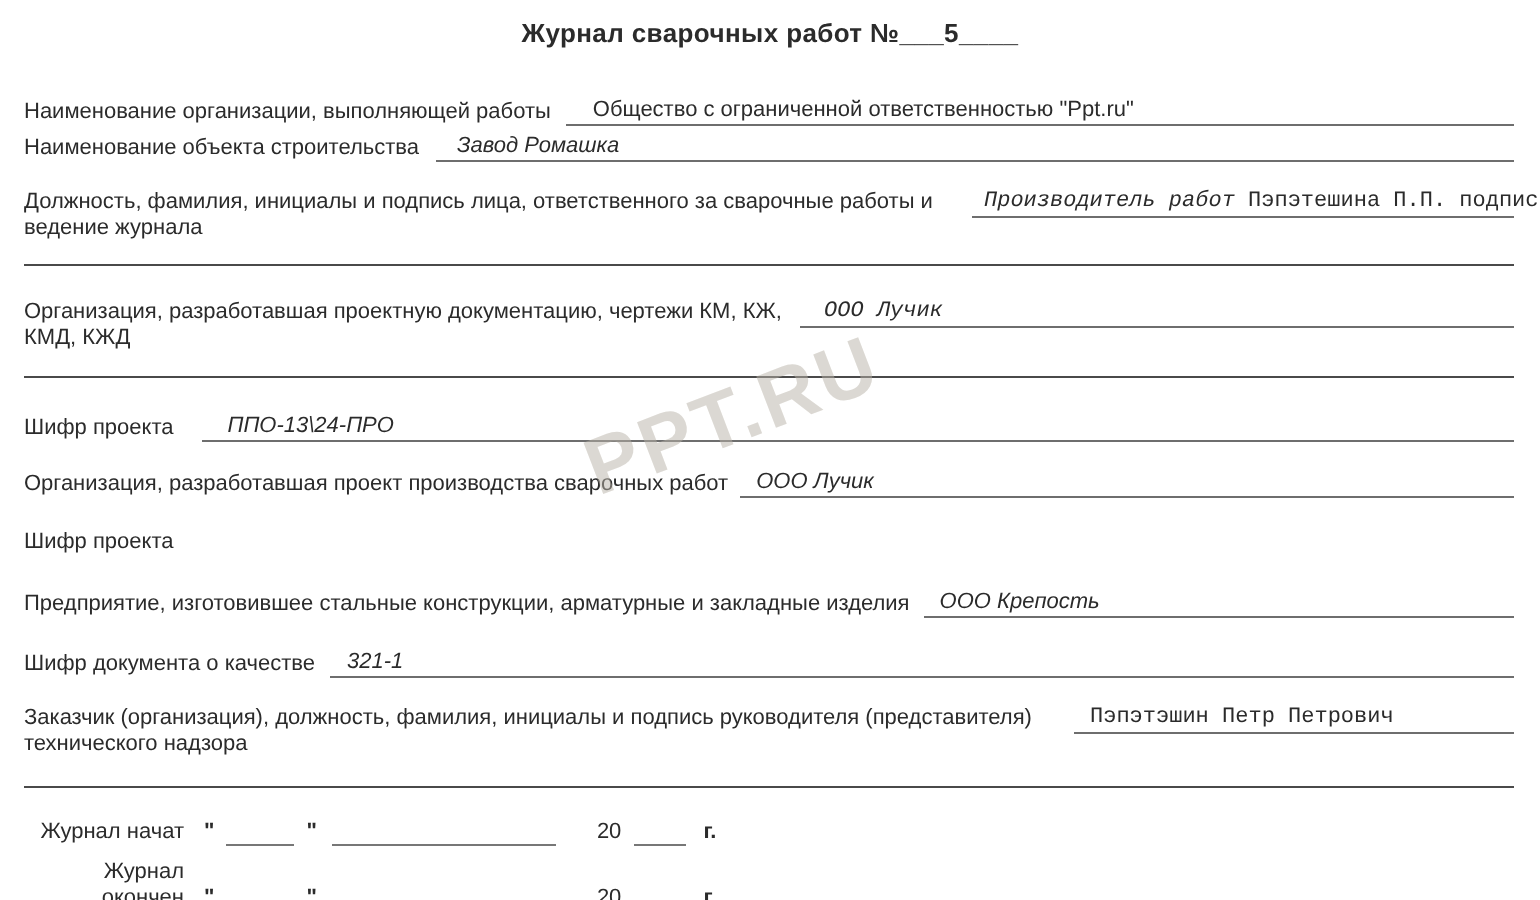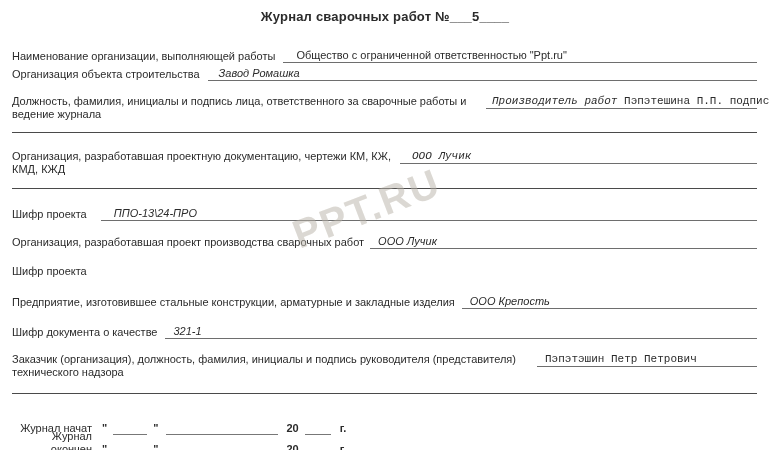--- a/index.html
+++ b/index.html
@@ -44,21 +44,21 @@
   .frow {
     position:absolute; left:12px;
     display:flex; align-items:flex-end; line-height:13px;
   }
   .frow .flabel { width:80px; text-align:right; }
   .frow .q { margin-left:10px; font-weight:bold; }
   .blank { display:inline-block; border-bottom:1px solid #777; height:12px; }
   .b1 { width:34px; margin-left:6px; }
   .b2 { width:112px; margin-left:8px; }
   .b3 { width:26px; margin-left:6px; }
-  .year { margin-left:8px; font-weight:bold; }
+  .year { margin-left:20px; font-weight:normal; }
   .gsuf { margin-left:9px; font-weight:bold; }
   .watermark {
     position:absolute; left:288px; top:178px; width:200px;
     font-size:40px; font-weight:bold; letter-spacing:2px;
     color:#b9b3a8; opacity:0.5;
     transform:rotate(-21deg);
     transform-origin:center;
     pointer-events:none;
     z-index:5;
   }
@@ -71,21 +71,21 @@
   <div class="title">Журнал сварочных работ №___5____</div>
 
   <div class="watermark">PPT.RU</div>
 
   <div class="row" style="top:49px">
     <span class="lbl">Наименование организации, выполняющей работы</span>
     <span class="fill">Общество с ограниченной ответственностью "Ppt.ru"</span>
   </div>
 
   <div class="row" style="top:67px">
-    <span class="lbl">Организация объекта строительства</span>
+    <span class="lbl">Наименование объекта строительства</span>
     <span class="fill ital" style="padding-left:11px">Завод Ромашка</span>
   </div>
 
   <div class="two-line" style="top:95px">
     <div class="lbl" style="width:486px">Должность, фамилия, инициалы и подпись лица, ответственного за сварочные работы и ведение журнала</div>
     <div class="val-line" style="width:265px; padding-left:6px">
       <span class="ital">Производитель работ</span>
       <span>Пэпэтешина П.П. подпись</span>
     </div>
   </div>
@@ -123,21 +123,21 @@
     <span class="fill ital" style="padding-left:8px">321-1</span>
   </div>
 
   <div class="two-line" style="top:353px">
     <div class="lbl" style="width:530px">Заказчик (организация), должность, фамилия, инициалы и подпись руководителя (представителя) технического надзора</div>
     <div class="val-line" style="width:212px; padding-left:8px">Пэпэтэшин Петр Петрович</div>
   </div>
 
   <div class="sep" style="top:393px"></div>
 
-  <div class="frow" style="top:422px">
+  <div class="frow" style="top:410px">
     <span class="flabel">Журнал начат</span>
     <span class="q">"</span>
     <span class="blank b1"></span>
     <span class="q" style="margin-left:6px">"</span>
     <span class="blank b2"></span>
     <span class="year">20</span>
     <span class="blank b3"></span>
     <span class="gsuf">г.</span>
   </div>
 

